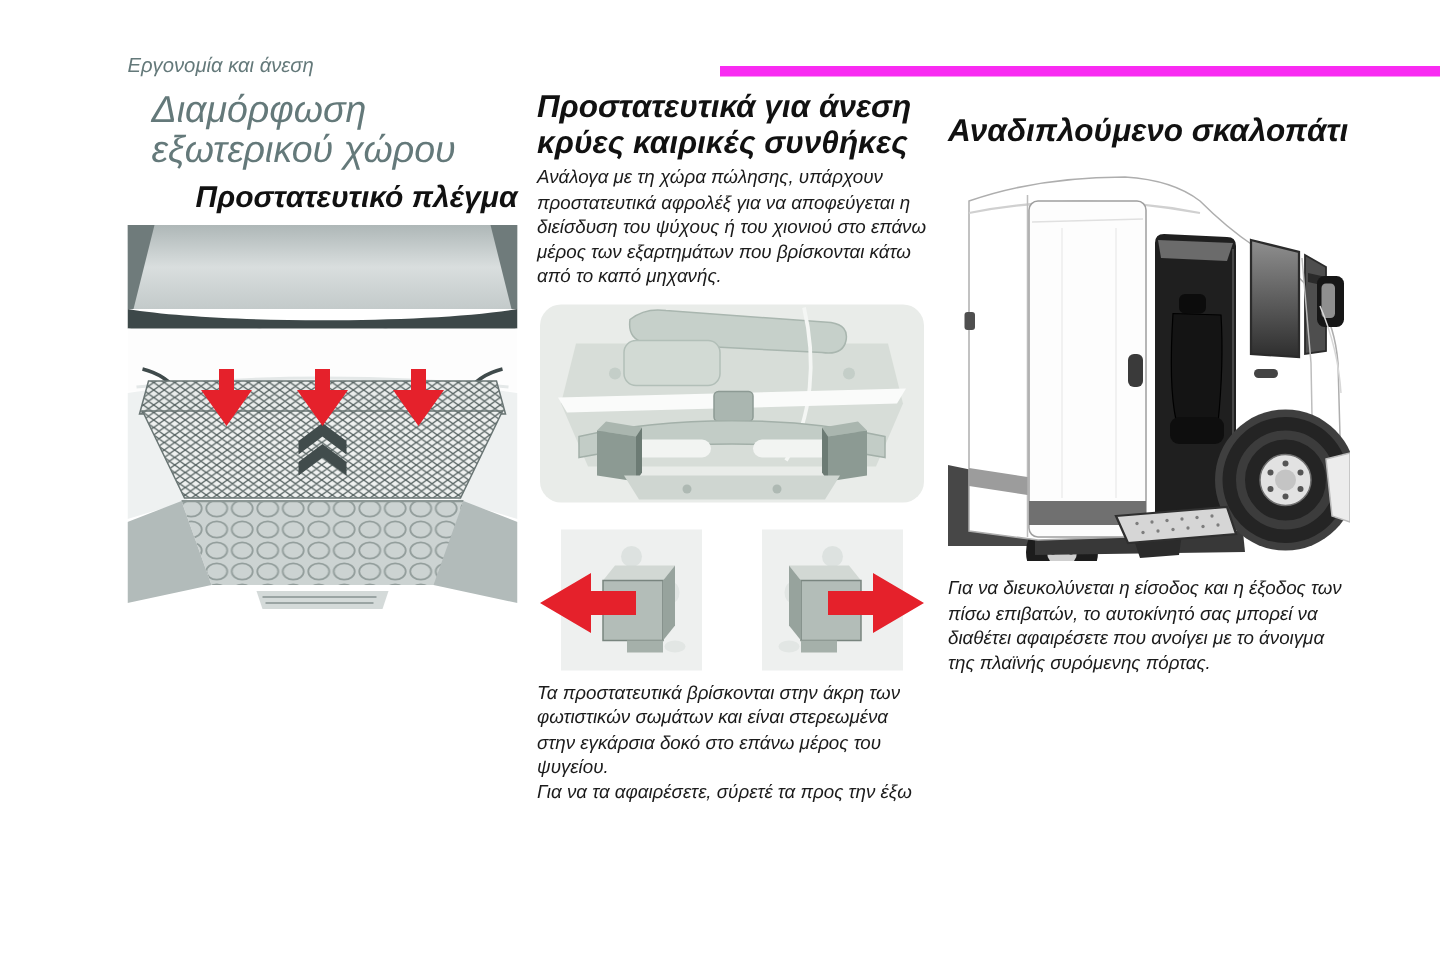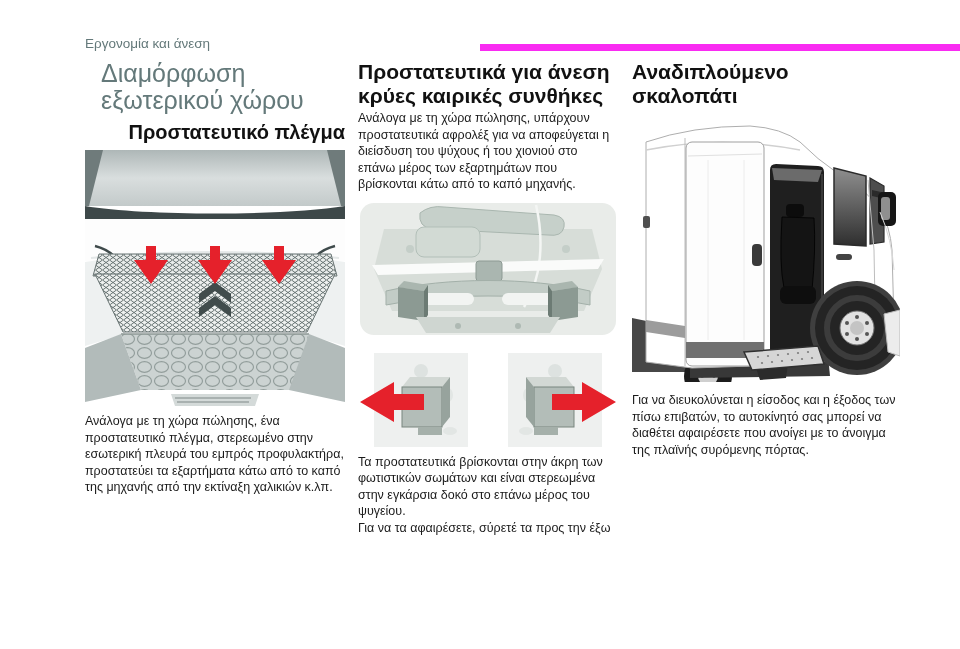--- a/index.html
+++ b/index.html
@@ -6,28 +6,28 @@
     --accent:#f92bf2;
     --teal:#64797a;
     --red:#e5212b;
     --body:#1b1b1b;
     --wm:#9c9c9c;
   }
   *{box-sizing:border-box;}
   html,body{margin:0;padding:0;background:#fff;}
   .page{
     position:relative;width:960px;height:535px;background:#ffffff;overflow:hidden;
-    font-family:"Liberation Sans","DejaVu Sans",sans-serif;color:var(--body);
+    font-family:"Liberation Sans","DejaVu Sans",sans-serif;color:var(--body);font-style:italic;
   }
   .accent-bar{position:absolute;left:480px;top:44px;width:480px;height:7px;background:var(--accent);}
   .section-label{position:absolute;left:85px;top:36px;font-size:13.5px;color:var(--teal);}
   .col{position:absolute;top:56px;}
   .col-left{left:85px;width:260px;}
   .col-mid{left:358px;width:260px;}
-  .col-right{left:632px;width:268px;}
+  .col-right{left:632px;width:268px;margin-top:16px;}
   h1.page-title{
     margin:4px 0 0 16px;font-size:25px;line-height:27px;font-weight:normal;color:var(--teal);
     letter-spacing:0;
   }
   h2.sub-title{margin:7px 0 0 0;font-size:20px;line-height:23px;font-weight:bold;color:#111;text-align:right;}
   h2.col-title{margin:4px 0 0 0;font-size:21px;line-height:24px;font-weight:bold;color:#111;}
   p.body-text{margin:7px 0 0 0;font-size:12.5px;line-height:16.5px;color:var(--body);}
   p.body-text .line{display:block;}
   .figure{display:block;margin-top:6px;}
   .page-number{position:absolute;left:38px;top:601px;font-size:14px;font-weight:bold;color:var(--teal);text-align:center;}
@@ -98,21 +98,20 @@
         <path d="M61,96 h10 v14 h12 L66,134 49,110 h12 Z" fill="#e5212b"></path>
       </g>
       <g>
         <path d="M125,96 h10 v14 h12 L130,134 113,110 h12 Z" fill="#e5212b"></path>
       </g>
       <g>
         <path d="M189,96 h10 v14 h12 L194,134 177,110 h12 Z" fill="#e5212b"></path>
       </g>
     </svg>
 
-    <p class="body-text">Ανάλογα με τη χώρα πώλησης, ένα προστατευτικό πλέγμα, στερεωμένο στην εσωτερική πλευρά του εμπρός προφυλακτήρα, προστατεύει τα εξαρτήματα κάτω από το καπό της μηχανής από την εκτίναξη χαλικιών κ.λπ.</p>
   </div>
 
   <div class="col col-mid">
     <h2 class="col-title">Προστατευτικά για άνεση κρύες καιρικές συνθήκες</h2>
     <p class="body-text" style="margin-top:2px">Ανάλογα με τη χώρα πώλησης, υπάρχουν προστατευτικά αφρολέξ για να αποφεύγεται η διείσδυση του ψύχους ή του χιονιού στο επάνω μέρος των εξαρτημάτων που βρίσκονται κάτω από το καπό μηχανής.</p>
 
     <svg class="figure" width="260" height="140" viewBox="0 0 260 140">
       <rect x="2" y="4" width="256" height="132" rx="14" fill="#e9ece9"></rect>
       <path d="M26,30 H234 L244,70 226,112 H34 L16,70 Z" fill="#d7ddd8"></path>
       <g>

